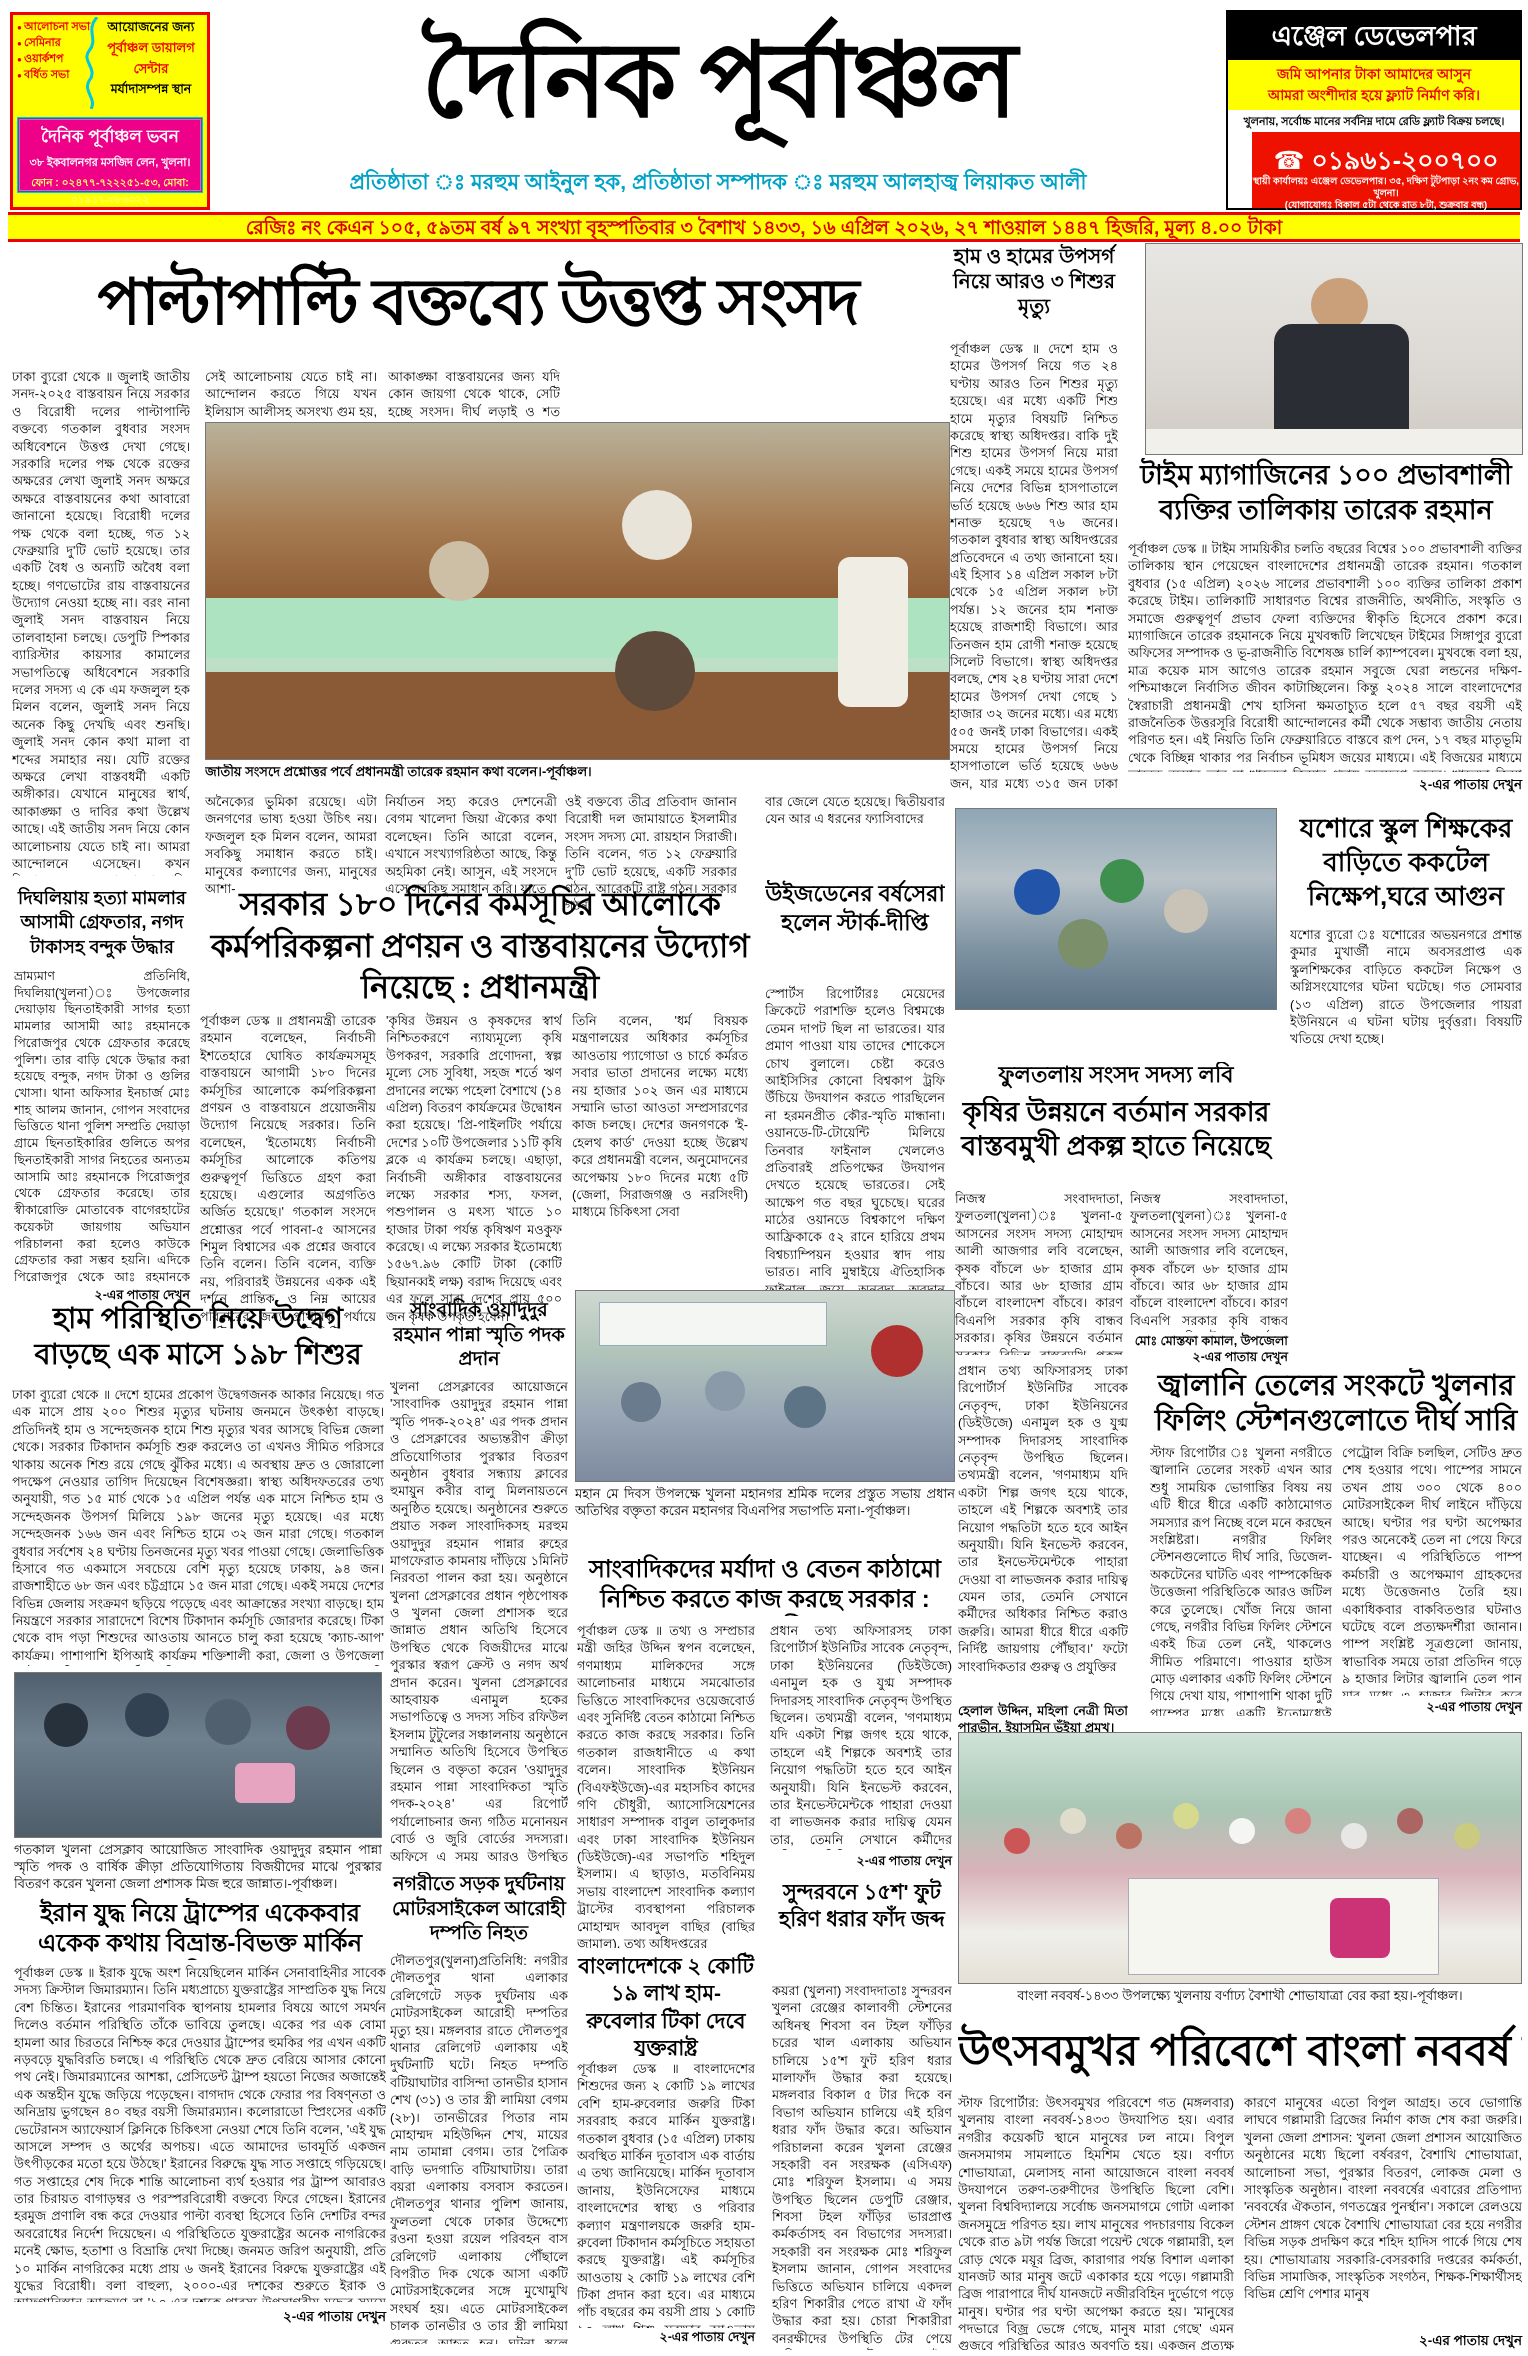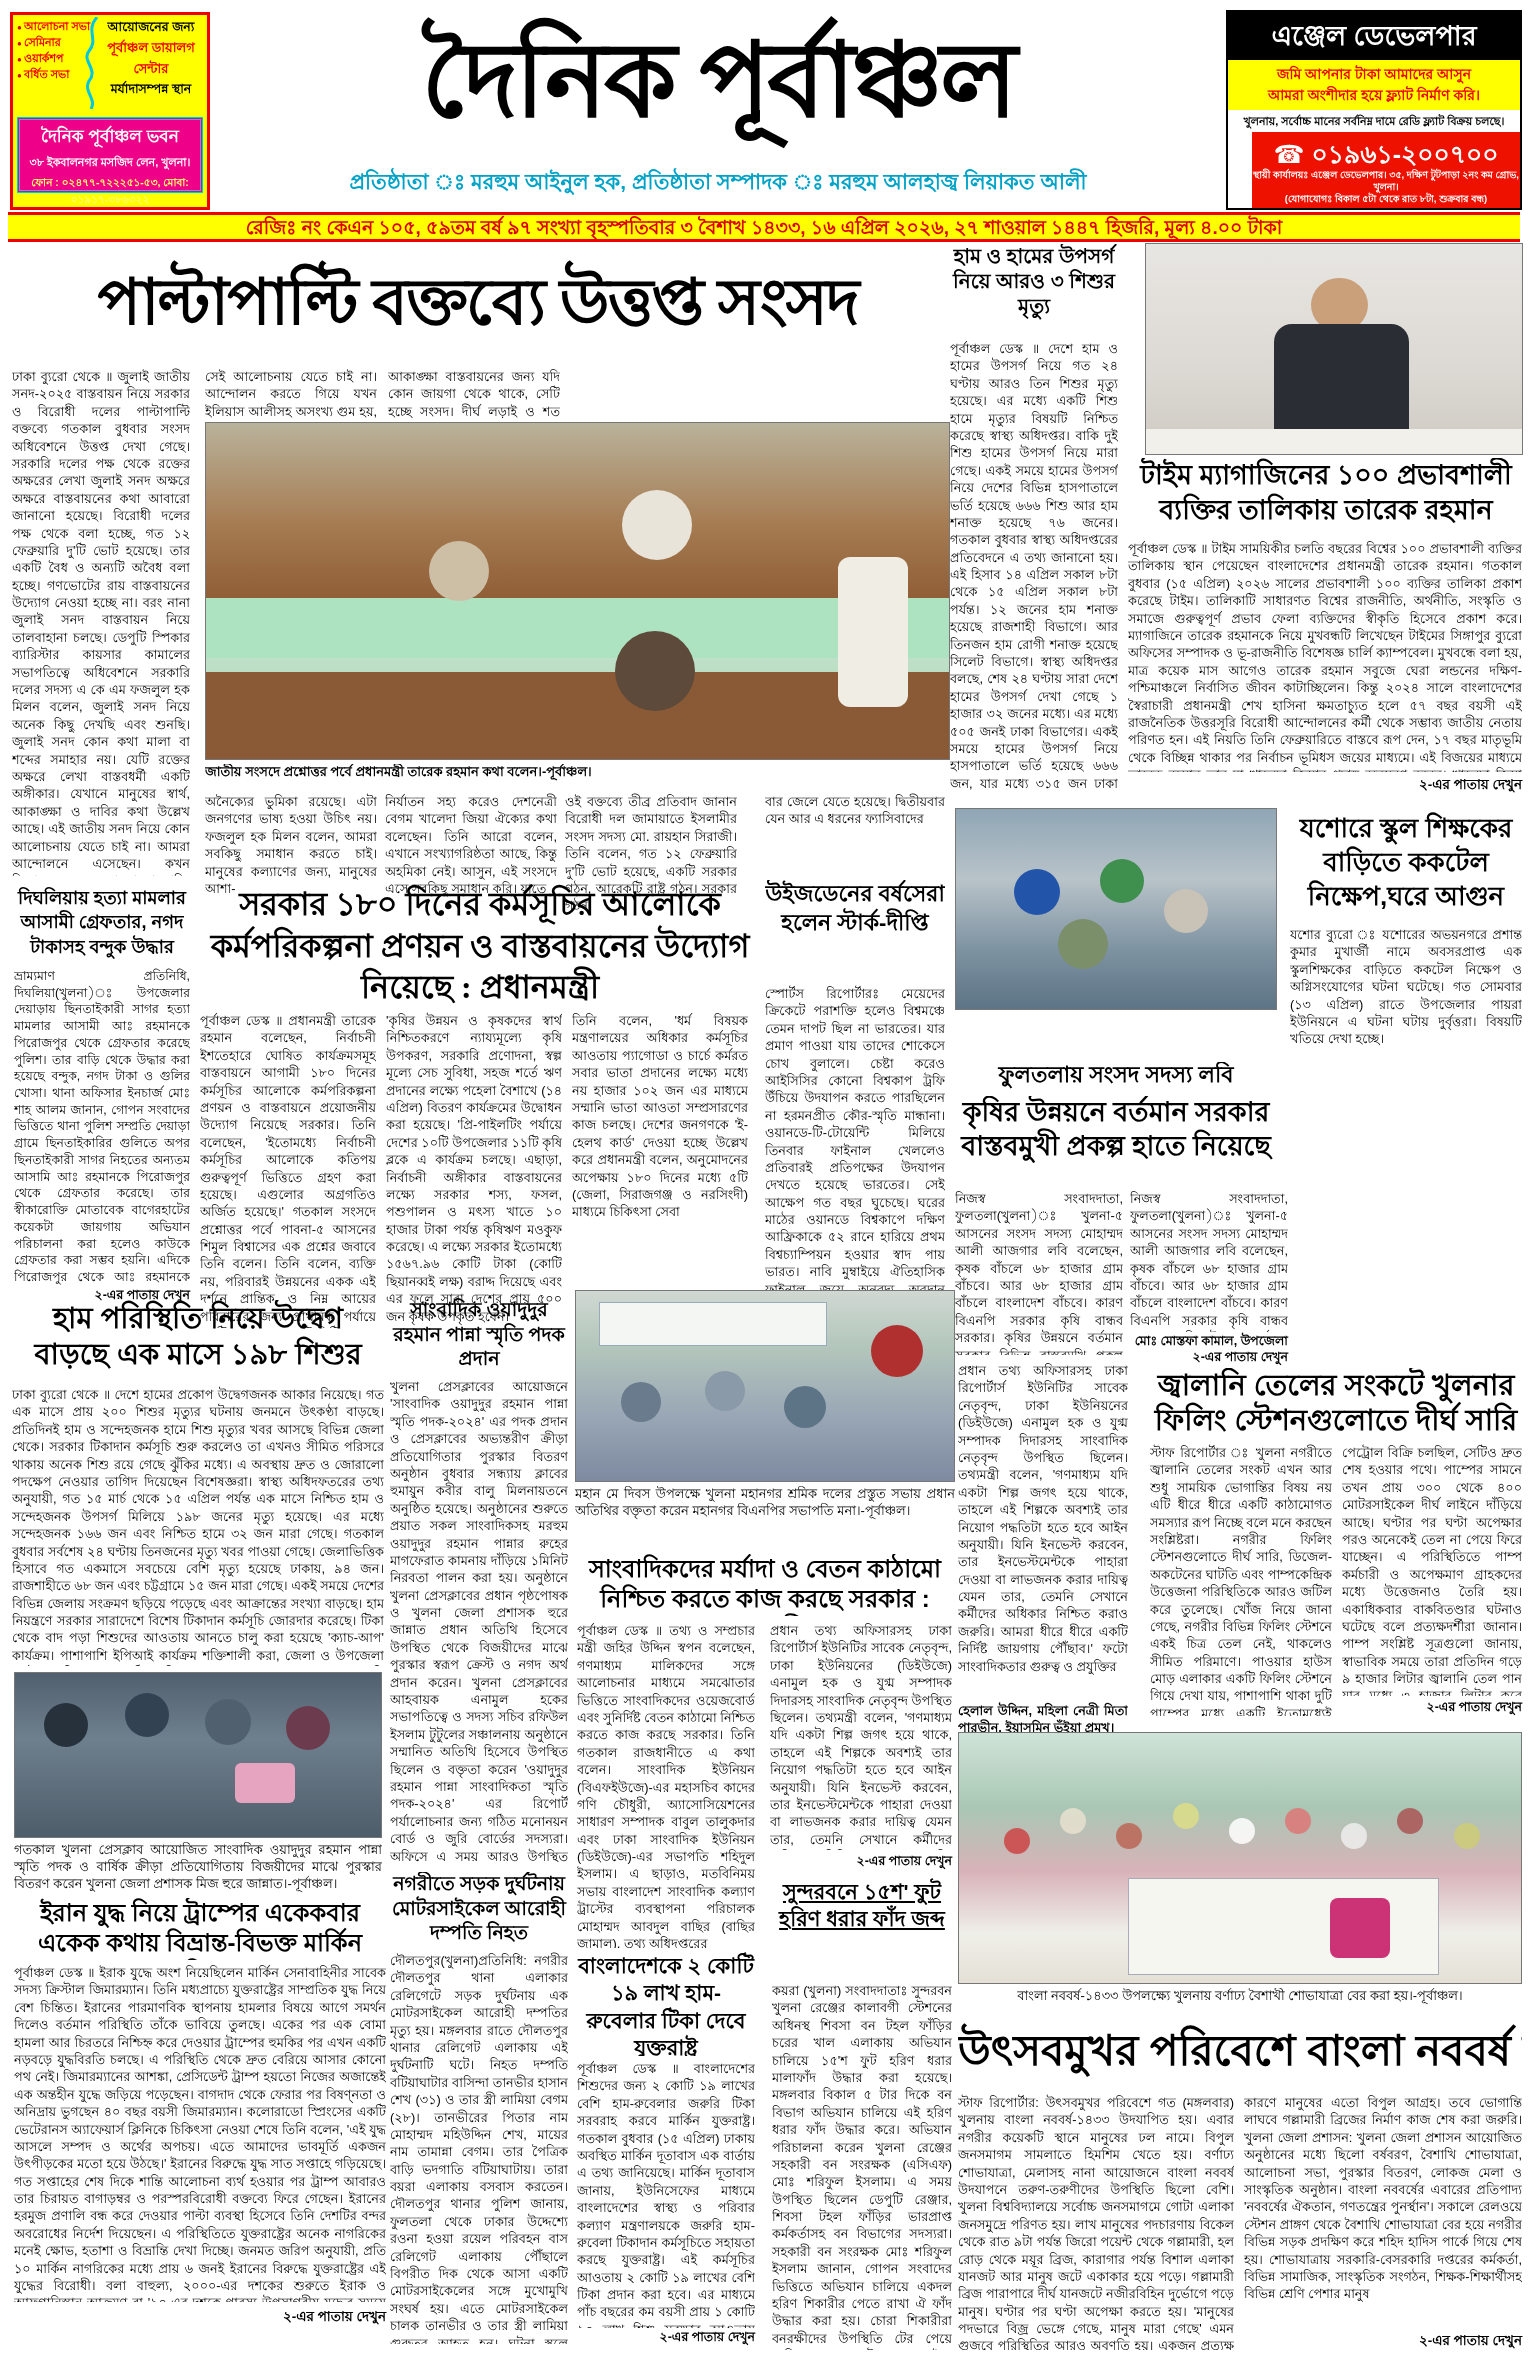--- a/index.html
+++ b/index.html
@@ -21,21 +21,21 @@
   .la-b1{color:#ffffff;font-weight:bold;font-size:17px;}
   .la-b2{color:#ffffff;font-weight:bold;font-size:11px;margin-top:3px;}
   .la-b3{color:#ffff66;font-weight:bold;font-size:10.5px;margin-top:2px;}
   .masthead{left:218px;top:0px;width:1000px;height:165px;font-size:104px;font-weight:bold;
             text-align:center;line-height:160px;letter-spacing:-3px;white-space:nowrap;overflow:hidden;margin:0;}
   .founder{left:218px;top:166px;width:1000px;text-align:center;color:#00a3c8;font-weight:bold;font-size:21px;white-space:nowrap;overflow:hidden;}
   .right-ad{left:1226px;top:10px;width:296px;height:200px;border:2px solid #000;box-sizing:border-box;}
   .ra-title{background:#000;color:#fff;font-weight:bold;font-size:27px;text-align:center;height:48px;line-height:48px;white-space:nowrap;overflow:hidden;}
   .ra-yellow{background:#ffff00;color:#ee0000;font-weight:bold;font-size:14px;text-align:center;height:50px;padding-top:4px;box-sizing:border-box;line-height:1.5;}
   .ra-white{background:#fff;color:#000;font-weight:bold;font-size:11px;text-align:center;height:22px;line-height:22px;white-space:nowrap;overflow:hidden;}
-  .ra-red{background:#ee1100;color:#fff;text-align:center;height:76px;box-sizing:border-box;padding-top:8px;margin-left:24px;}
+  .ra-red{background:#ee1100;color:#fff;text-align:center;height:76px;box-sizing:border-box;padding-top:14px;margin-left:24px;}
   .ra-phone{font-weight:bold;font-size:25px;line-height:1.15;}
   .ra-small{font-size:9.5px;font-weight:bold;line-height:1.25;}
   .reg-strip{left:8px;top:212px;width:1512px;height:30px;background:#ffff00;border-top:3px solid #ee0000;border-bottom:3px solid #ee0000;
              color:#dd0000;font-weight:bold;font-size:19px;text-align:center;line-height:26px;box-sizing:border-box;white-space:nowrap;overflow:hidden;}
   
   .hl{font-weight:bold;color:#000;text-align:center;overflow:hidden;}
   .body{font-size:12.8px;line-height:1.36;text-align:justify;overflow:hidden;}
   .caption{font-size:13px;line-height:1.3;text-align:justify;overflow:hidden;}
   .cont{font-weight:bold;font-size:13.5px;text-align:right;}
   .photo{overflow:hidden;border:1px solid #777;box-sizing:border-box;position:absolute;}
@@ -205,21 +205,21 @@
   <div class="abs caption" style="left:575px;top:1486px;width:380px;height:64px;">মহান মে দিবস উপলক্ষে খুলনা মহানগর শ্রমিক দলের প্রস্তুত সভায় প্রধান অতিথির বক্তৃতা করেন মহানগর বিএনপির সভাপতি মনা।-পূর্বাঞ্চল।</div>
   <div class="abs hl" style="left:575px;top:1554px;width:380px;height:62px;font-size:24px;line-height:1.25;">সাংবাদিকদের মর্যাদা ও বেতন কাঠামো নিশ্চিত করতে কাজ করছে সরকার : তথ্যমন্ত্রী</div>
   <div class="abs body" style="left:577px;top:1622px;width:178px;height:326px;">পূর্বাঞ্চল ডেস্ক ॥ তথ্য ও সম্প্রচার মন্ত্রী জহির উদ্দিন স্বপন বলেছেন, গণমাধ্যম মালিকদের সঙ্গে আলোচনার মাধ্যমে সমঝোতার ভিত্তিতে সাংবাদিকদের ওয়েজবোর্ড এবং সুনির্দিষ্ট বেতন কাঠামো নিশ্চিত করতে কাজ করছে সরকার। তিনি গতকাল রাজধানীতে এ কথা বলেন। সাংবাদিক ইউনিয়ন (বিএফইউজে)-এর মহাসচিব কাদের গণি চৌধুরী, অ্যাসোসিয়েশনের সাধারণ সম্পাদক বাবুল তালুকদার এবং ঢাকা সাংবাদিক ইউনিয়ন (ডিইউজে)-এর সভাপতি শহিদুল ইসলাম। এ ছাড়াও, মতবিনিময় সভায় বাংলাদেশ সাংবাদিক কল্যাণ ট্রাস্টের ব্যবস্থাপনা পরিচালক মোহাম্মদ আবদুল বাছির (বাছির জামাল), তথ্য অধিদপ্তরের</div>
   <div class="abs body" style="left:770px;top:1622px;width:182px;height:228px;">প্রধান তথ্য অফিসারসহ ঢাকা রিপোর্টার্স ইউনিটির সাবেক নেতৃবৃন্দ, ঢাকা ইউনিয়নের (ডিইউজে) এনামুল হক ও যুগ্ম সম্পাদক দিদারসহ সাংবাদিক নেতৃবৃন্দ উপস্থিত ছিলেন। তথ্যমন্ত্রী বলেন, 'গণমাধ্যম যদি একটা শিল্প জগৎ হয়ে থাকে, তাহলে এই শিল্পকে অবশ্যই তার নিয়োগ পদ্ধতিটা হতে হবে আইন অনুযায়ী। যিনি ইনভেস্ট করবেন, তার ইনভেস্টমেন্টকে পাহারা দেওয়া বা লাভজনক করার দায়িত্ব যেমন তার, তেমনি সেখানে কর্মীদের অধিকার নিশ্চিত করাও জরুরি। আমরা ধীরে ধীরে একটি নির্দিষ্ট জায়গায় পৌঁছাব।' ফটো সাংবাদিকতার গুরুত্ব ও প্রযুক্তির</div>
   <div class="abs cont" style="left:770px;top:1852px;width:182px;font-size:12.5px;">২-এর পাতায় দেখুন</div>
 
   <div class="abs hl" style="left:577px;top:1952px;width:178px;height:104px;font-size:21px;line-height:1.3;">বাংলাদেশকে ২ কোটি ১৯ লাখ হাম-রুবেলার টিকা দেবে যুক্তরাষ্ট্র</div>
   <div class="abs body" style="left:577px;top:2060px;width:178px;height:268px;">পূর্বাঞ্চল ডেস্ক ॥ বাংলাদেশের শিশুদের জন্য ২ কোটি ১৯ লাখের বেশি হাম-রুবেলার জরুরি টিকা সরবরাহ করবে মার্কিন যুক্তরাষ্ট্র। গতকাল বুধবার (১৫ এপ্রিল) ঢাকায় অবস্থিত মার্কিন দূতাবাস এক বার্তায় এ তথ্য জানিয়েছে। মার্কিন দূতাবাস জানায়, ইউনিসেফের মাধ্যমে বাংলাদেশের স্বাস্থ্য ও পরিবার কল্যাণ মন্ত্রণালয়কে জরুরি হাম-রুবেলা টিকাদান কর্মসূচিতে সহায়তা করছে যুক্তরাষ্ট্র। এই কর্মসূচির আওতায় ২ কোটি ১৯ লাখের বেশি টিকা প্রদান করা হবে। এর মাধ্যমে পাঁচ বছরের কম বয়সী প্রায় ১ কোটি ২০ লাখ শিশু সুরক্ষার আওতায় আসবে। এ উদ্যোগটি ট্রাম্প প্রশাসনের 'আমেরিকা ফার্স্ট গ্লোবাল হেলথ</div>
   <div class="abs cont" style="left:577px;top:2328px;width:178px;font-size:12.5px;">২-এর পাতায় দেখুন</div>
 
-  <div class="abs hl" style="left:772px;top:1878px;width:180px;height:100px;font-size:21px;line-height:1.3;text-decoration:underline;">সুন্দরবনে ১৫শ' ফুট হরিণ ধরার ফাঁদ জব্দ</div>
+  <div class="abs hl" style="left:772px;top:1878px;width:180px;height:100px;font-size:21px;line-height:1.3;">সুন্দরবনে ১৫শ' ফুট হরিণ ধরার ফাঁদ জব্দ</div>
   <div class="abs body" style="left:772px;top:1982px;width:180px;height:368px;">কয়রা (খুলনা) সংবাদদাতাঃ সুন্দরবন খুলনা রেঞ্জের কালাবগী স্টেশনের অধিনস্থ শিবসা বন টহল ফাঁড়ির চরের খাল এলাকায় অভিযান চালিয়ে ১৫'শ ফুট হরিণ ধরার মালাফাঁদ উদ্ধার করা হয়েছে। মঙ্গলবার বিকাল ৫ টার দিকে বন বিভাগ অভিযান চালিয়ে এই হরিণ ধরার ফাঁদ উদ্ধার করে। অভিযান পরিচালনা করেন খুলনা রেঞ্জের সহকারী বন সংরক্ষক (এসিএফ) মোঃ শরিফুল ইসলাম। এ সময় উপস্থিত ছিলেন ডেপুটি রেঞ্জার, শিবসা টহল ফাঁড়ির ভারপ্রাপ্ত কর্মকর্তাসহ বন বিভাগের সদস্যরা। সহকারী বন সংরক্ষক মোঃ শরিফুল ইসলাম জানান, গোপন সংবাদের ভিত্তিতে অভিযান চালিয়ে একদল হরিণ শিকারীর পেতে রাখা ঐ ফাঁদ উদ্ধার করা হয়। চোরা শিকারীরা বনরক্ষীদের উপস্থিতি টের পেয়ে পালিয়ে যায়। এ ঘটনায় বন আইনে মামলা হয়েছে।</div>
 
   <div class="abs body" style="left:958px;top:1362px;width:170px;height:340px;">প্রধান তথ্য অফিসারসহ ঢাকা রিপোর্টার্স ইউনিটির সাবেক নেতৃবৃন্দ, ঢাকা ইউনিয়নের (ডিইউজে) এনামুল হক ও যুগ্ম সম্পাদক দিদারসহ সাংবাদিক নেতৃবৃন্দ উপস্থিত ছিলেন। তথ্যমন্ত্রী বলেন, 'গণমাধ্যম যদি একটা শিল্প জগৎ হয়ে থাকে, তাহলে এই শিল্পকে অবশ্যই তার নিয়োগ পদ্ধতিটা হতে হবে আইন অনুযায়ী। যিনি ইনভেস্ট করবেন, তার ইনভেস্টমেন্টকে পাহারা দেওয়া বা লাভজনক করার দায়িত্ব যেমন তার, তেমনি সেখানে কর্মীদের অধিকার নিশ্চিত করাও জরুরি। আমরা ধীরে ধীরে একটি নির্দিষ্ট জায়গায় পৌঁছাব।' ফটো সাংবাদিকতার গুরুত্ব ও প্রযুক্তির</div>
   <div class="abs body" style="left:958px;top:1702px;width:170px;height:32px;font-weight:bold;">হেলাল উদ্দিন, মহিলা নেত্রী মিতা পারভীন, ইয়াসমিন ভূঁইয়া প্রমুখ।</div>
 
   <div class="abs hl" style="left:1150px;top:1368px;width:372px;height:70px;font-size:29px;line-height:1.2;">জ্বালানি তেলের সংকটে খুলনার ফিলিং স্টেশনগুলোতে দীর্ঘ সারি</div>
   <div class="abs body" style="left:1150px;top:1444px;width:182px;height:272px;">স্টাফ রিপোর্টার ঃ খুলনা নগরীতে জ্বালানি তেলের সংকট এখন আর শুধু সাময়িক ভোগান্তির বিষয় নয় এটি ধীরে ধীরে একটি কাঠামোগত সমস্যার রূপ নিচ্ছে বলে মনে করছেন সংশ্লিষ্টরা। নগরীর ফিলিং স্টেশনগুলোতে দীর্ঘ সারি, ডিজেল-অকটেনের ঘাটতি এবং পাম্পকেন্দ্রিক উত্তেজনা পরিস্থিতিকে আরও জটিল করে তুলেছে। খোঁজ নিয়ে জানা গেছে, নগরীর বিভিন্ন ফিলিং স্টেশনে একই চিত্র তেল নেই, থাকলেও সী‌মিত পরিমাণে। পাওয়ার হাউস মোড় এলাকার একটি ফিলিং স্টেশনে গিয়ে দেখা যায়, পাশাপাশি থাকা দুটি পাম্পের মধ্যে একটি ইতোমধ্যেই দুপুরের পর থেকেই বন্ধ। অপর পাম্পটিতে ডিজেল ও অকটেন সম্পূর্ণ শেষ হয়ে গেছে, শুধুমাত্র সামান্য পরিমাণ</div>
   <div class="abs body" style="left:1342px;top:1444px;width:180px;height:252px;">পেট্রোল বিক্রি চলছিল, সেটিও দ্রুত শেষ হওয়ার পথে। পাম্পের সামনে তখন প্রায় ৩০০ থেকে ৪০০ মোটরসাইকেল দীর্ঘ লাইনে দাঁড়িয়ে আছে। ঘণ্টার পর ঘণ্টা অপেক্ষার পরও অনেকেই তেল না পেয়ে ফিরে যাচ্ছেন। এ পরিস্থিতিতে পাম্প কর্মচারী ও অপেক্ষমাণ গ্রাহকদের মধ্যে উত্তেজনাও তৈরি হয়। একাধিকবার বাকবিতণ্ডার ঘটনাও ঘটেছে বলে প্রত্যক্ষদর্শীরা জানান। পাম্প সংশ্লিষ্ট সূত্রগুলো জানায়, স্বাভাবিক সময়ে তারা প্রতিদিন গড়ে ৯ হাজার লিটার জ্বালানি তেল পান যার মধ্যে ৩ হাজার লিটার করে পেট্রোল, অকটেন ও ডিজেল অন্তর্ভুক্ত থাকে। আগে এই পরিমাণ তেল এক দিনের বেশি সময় চললেও বর্তমানে একই সরবরাহ কয়েক ঘণ্টার মধ্যেই শেষ</div>
   <div class="abs cont" style="left:1342px;top:1698px;width:180px;font-size:12.5px;">২-এর পাতায় দেখুন</div>
 

